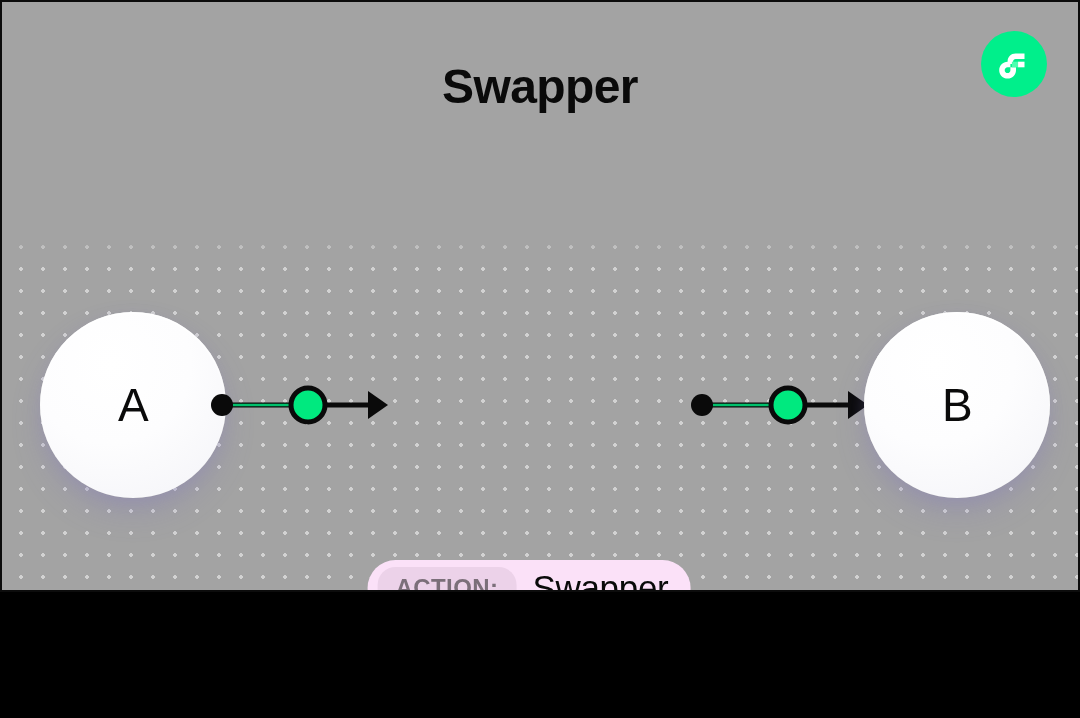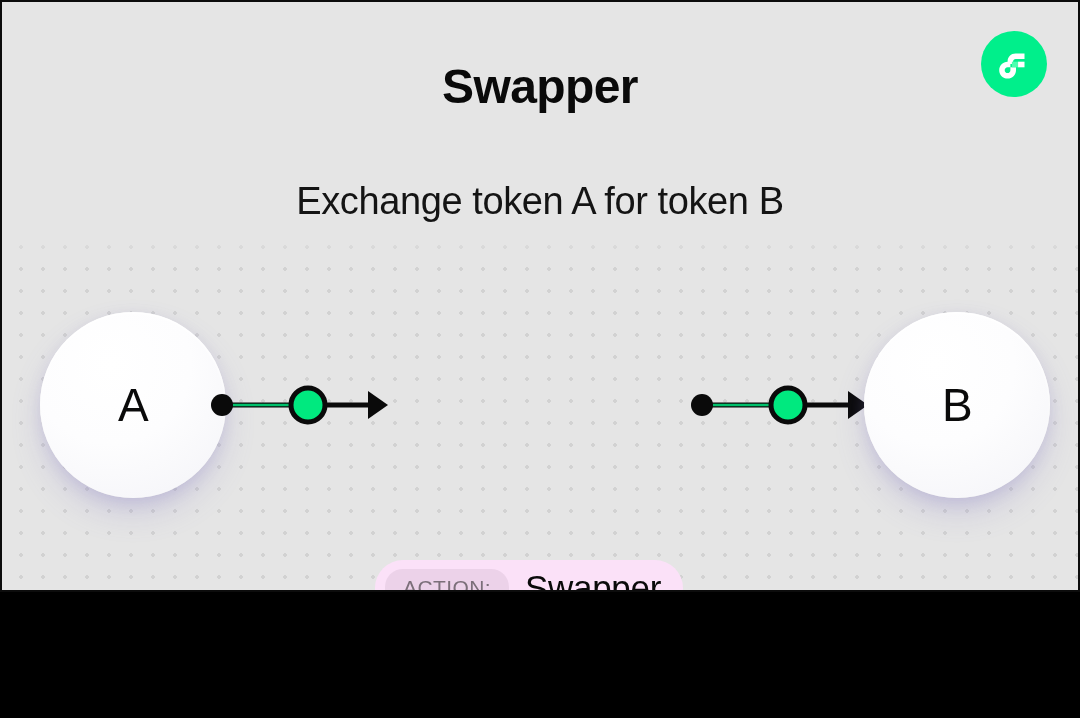--- a/index.html
+++ b/index.html
@@ -9,21 +9,21 @@
     background: #000;
   }
   body {
     font-family: "Liberation Sans", sans-serif;
   }
 
   .canvas {
     position: relative;
     width: 1080px;
     height: 592px;
-    background: #e5e5e5;
+    background: #a3a3a3;
     overflow: hidden;
     box-sizing: border-box;
     border: 2px solid #0c0c0c;
   }
 
   
   .dot-grid {
     position: absolute;
     left: 0;
     right: 0;
@@ -136,41 +136,40 @@
     border-radius: 28px;
     background: #fbe1f8;
     display: flex;
     align-items: center;
     gap: 16px;
   }
   .action-chip {
     background: #ecd2e9;
     border-radius: 18px;
     padding: 7px 18px;
-    font-size: 21px;
-    font-weight: 400;
+    font-size: 24px;
+    font-weight: 700;
     letter-spacing: 0.4px;
     color: #7b6f79;
   }
   .action-value {
     font-size: 35px;
     font-weight: 400;
     color: #0a0a0a;
     letter-spacing: -0.3px;
   }
 </style>
 </head>
 <body>
 
 <div class="canvas">
 
   <div class="dot-grid"></div>
 
   <div class="title">Swapper</div>
-  <div class="subtitle">Exchange token A for token B</div>
 
   <div class="logo">
     <svg width="40" height="40" viewBox="0 0 40 40">
       <path d="M30.5 9.5 H21.6 C17.0 9.5 13.6 12.9 13.6 17.4 V20.0 H19.1 V17.4 C19.1 16.0 20.2 15.0 21.6 15.0 H30.5 Z" fill="#ffffff"></path>
       <rect x="24.0" y="17.7" width="6.5" height="5.6" fill="#ffffff"></rect>
       <path d="M13.6 17.8 C8.9 17.8 5.2 21.6 5.2 26.2 C5.2 30.9 8.9 34.6 13.6 34.6 C18.2 34.6 22.0 30.9 22.0 26.2 V23.3 H16.4 V26.2 C16.4 27.8 15.1 29.1 13.6 29.1 C12.0 29.1 10.7 27.8 10.7 26.2 C10.7 24.7 12.0 23.3 13.6 23.3 H16.4 V17.8 Z" fill="#ffffff"></path>
       <rect x="17.9" y="17.7" width="6.2" height="5.6" fill="#4dffb0"></rect>
     </svg>
   </div>
 

